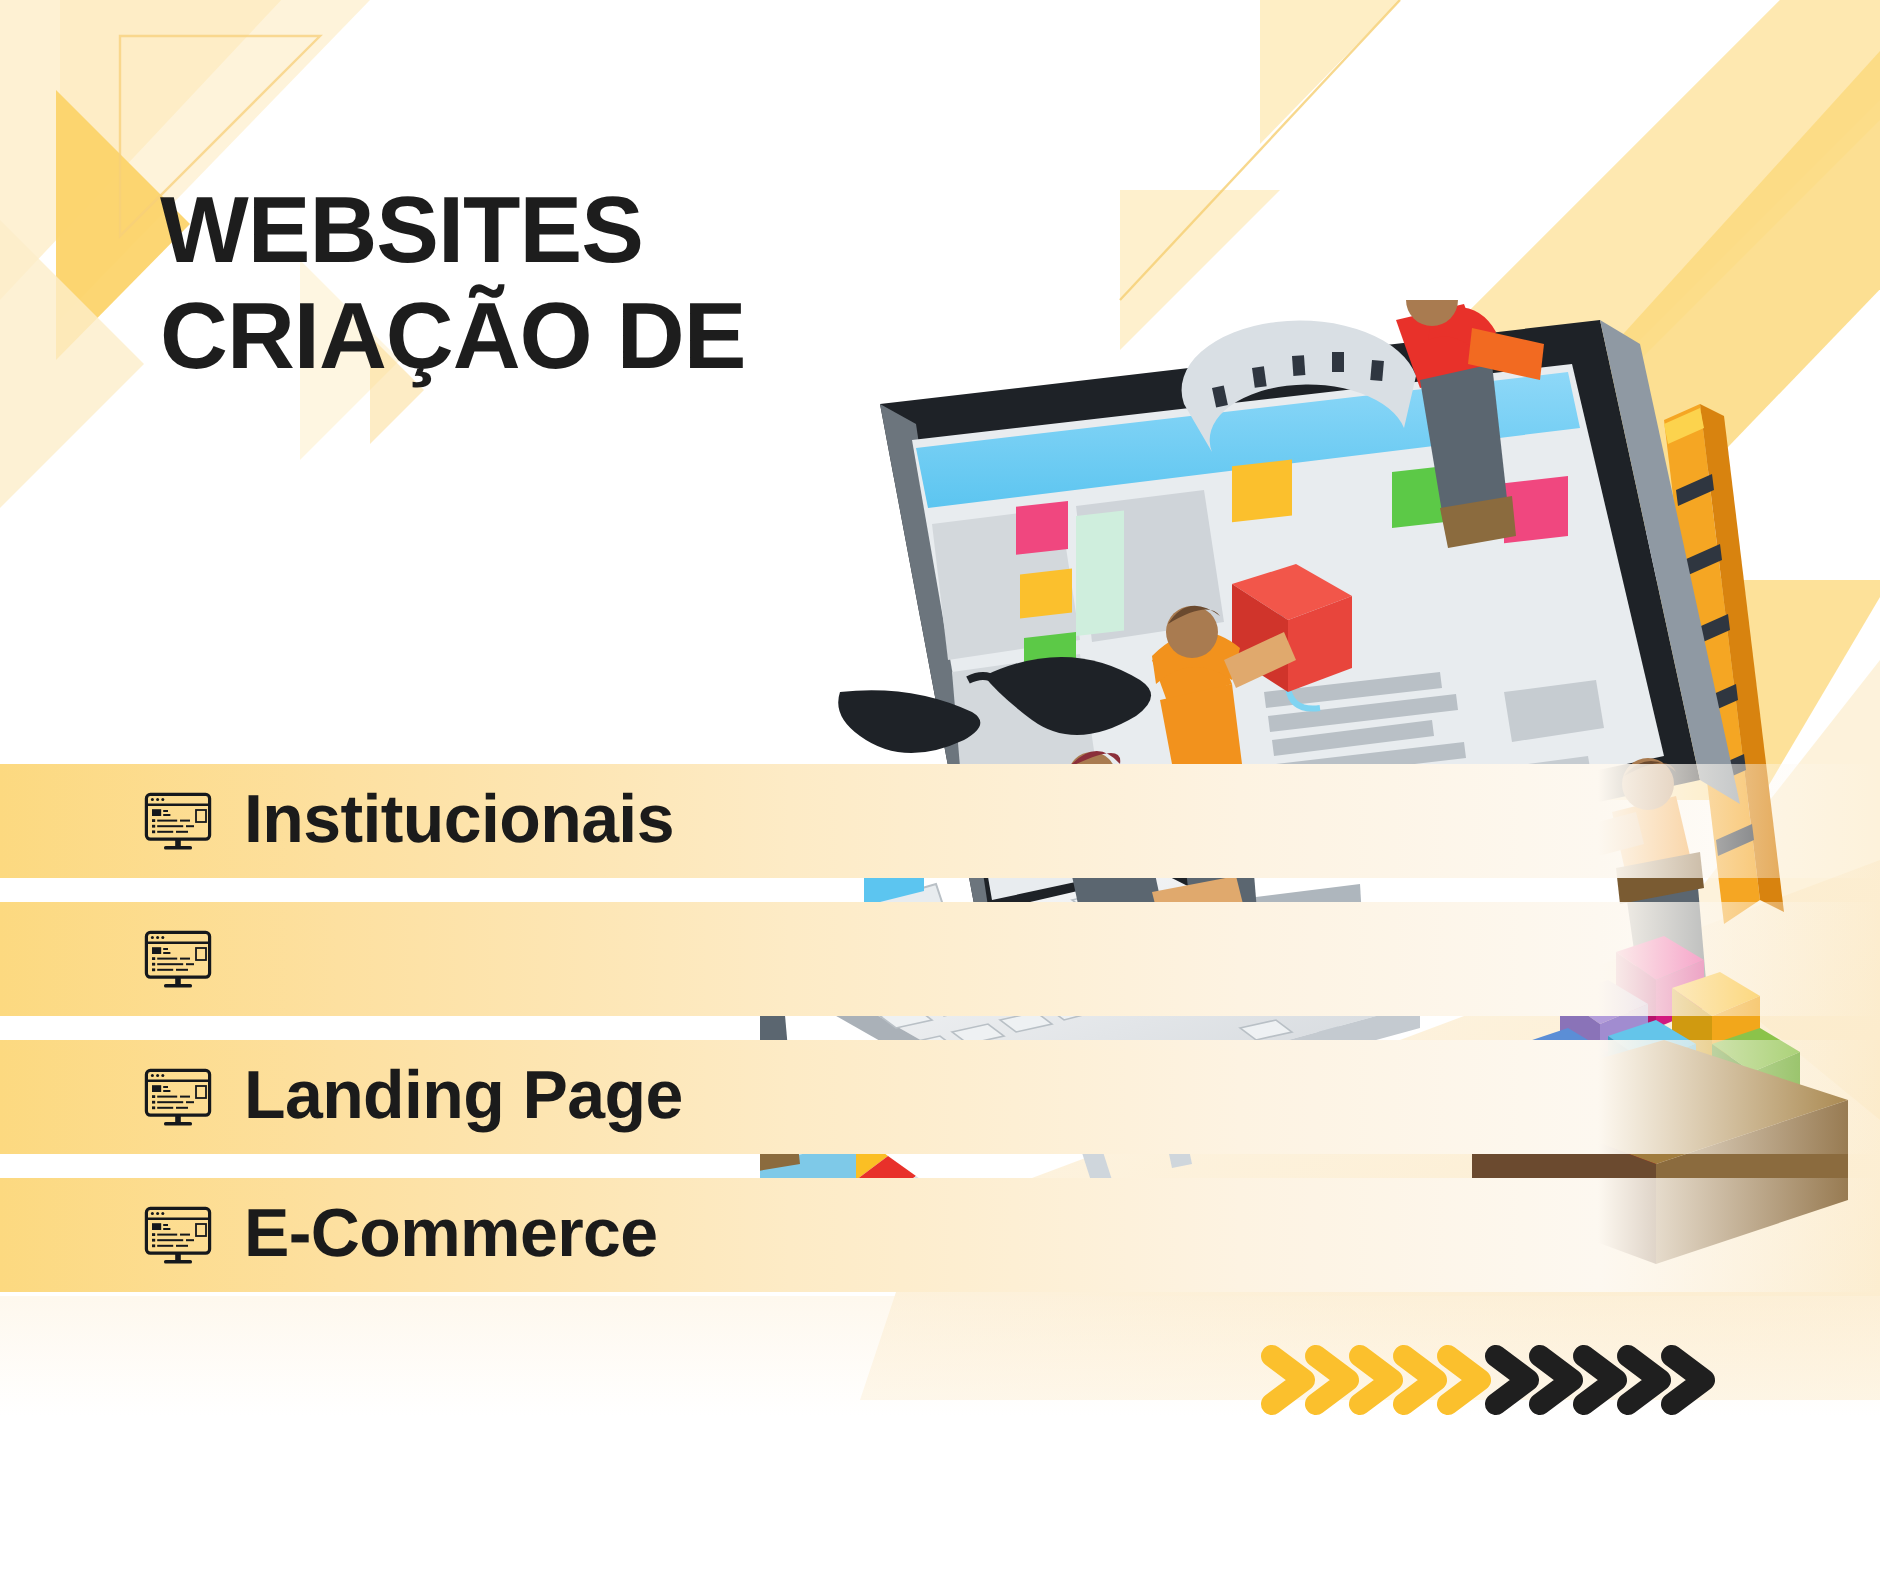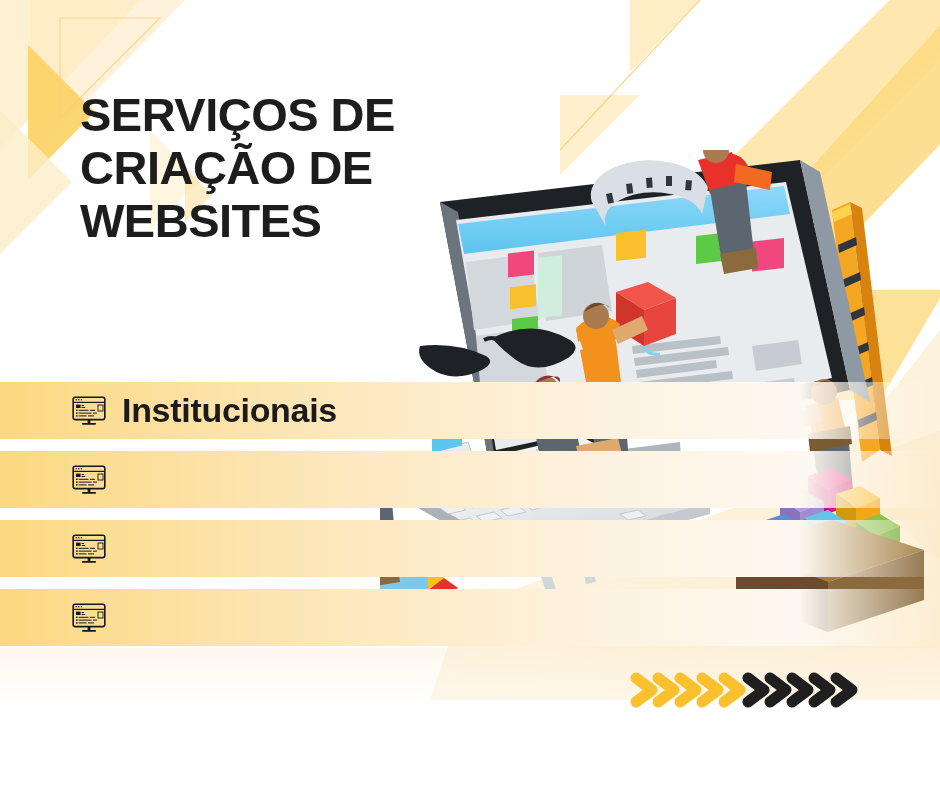--- a/index.html
+++ b/index.html
@@ -339,23 +339,22 @@
     </g>
 
     <g opacity="0.98">
       <polygon points="-180,152 -60,124 -10,150 -130,182" fill="#f2f5f7" stroke="#cfd6dc" stroke-width="1"></polygon>
       <polygon points="-170,158 -78,136 -42,154 -134,178" fill="#5cc5f0"></polygon>
       <polygon points="-164,166 -90,148 -64,162 -138,180" fill="#e8ecef"></polygon>
     </g>
   </svg>
 
   <h1 id="headline">
-    <span class="hl-line">SERVIÇOS DE</span>
+    <span class="hl-line">WEBSITES</span>
     <span class="hl-line">CRIAÇÃO DE</span>
-    <span class="hl-line">WEBSITES</span>
   </h1>
 
   <div id="features">
 
     <div class="feat-bar">
       <svg class="feat-icon" viewBox="0 0 34 30">
         <rect x="1.2" y="1.2" width="31.6" height="22.4" rx="2" fill="none" stroke="#15181c" stroke-width="1.6"></rect>
         <line x1="1.2" y1="6.4" x2="32.8" y2="6.4" stroke="#15181c" stroke-width="1.2"></line>
         <circle cx="4.2" cy="3.8" r="0.75" fill="#15181c"></circle>
           <circle cx="6.8" cy="3.8" r="0.75" fill="#15181c"></circle>
@@ -420,20 +419,21 @@
         <rect x="4" y="16.4" width="1.6" height="1.4" fill="#15181c"></rect>
           <rect x="6.6" y="16.6" width="13" height="1" fill="#15181c"></rect>
           <rect x="21" y="16.6" width="4" height="1" fill="#15181c"></rect>
         <rect x="4" y="19.2" width="1.6" height="1.4" fill="#15181c"></rect>
           <rect x="6.6" y="19.4" width="8" height="1" fill="#15181c"></rect>
           <rect x="16" y="19.4" width="6" height="1" fill="#15181c"></rect>
         <rect x="26" y="9" width="5" height="6" fill="none" stroke="#15181c" stroke-width="0.9"></rect>
         <rect x="15.6" y="23.6" width="2.8" height="3.4" fill="#15181c"></rect>
         <rect x="10" y="27" width="14" height="1.8" rx="0.8" fill="#15181c"></rect>
       </svg>
+      <span class="feat-label">Landing Page</span>
     </div>
 
     <div class="feat-bar">
       <svg class="feat-icon" viewBox="0 0 34 30">
         <rect x="1.2" y="1.2" width="31.6" height="22.4" rx="2" fill="none" stroke="#15181c" stroke-width="1.6"></rect>
         <line x1="1.2" y1="6.4" x2="32.8" y2="6.4" stroke="#15181c" stroke-width="1.2"></line>
         <circle cx="4.2" cy="3.8" r="0.75" fill="#15181c"></circle>
           <circle cx="6.8" cy="3.8" r="0.75" fill="#15181c"></circle>
           <circle cx="9.4" cy="3.8" r="0.75" fill="#15181c"></circle>
         <rect x="4" y="8.6" width="4.6" height="3.4" fill="#15181c"></rect>
@@ -445,20 +445,21 @@
         <rect x="4" y="16.4" width="1.6" height="1.4" fill="#15181c"></rect>
           <rect x="6.6" y="16.6" width="13" height="1" fill="#15181c"></rect>
           <rect x="21" y="16.6" width="4" height="1" fill="#15181c"></rect>
         <rect x="4" y="19.2" width="1.6" height="1.4" fill="#15181c"></rect>
           <rect x="6.6" y="19.4" width="8" height="1" fill="#15181c"></rect>
           <rect x="16" y="19.4" width="6" height="1" fill="#15181c"></rect>
         <rect x="26" y="9" width="5" height="6" fill="none" stroke="#15181c" stroke-width="0.9"></rect>
         <rect x="15.6" y="23.6" width="2.8" height="3.4" fill="#15181c"></rect>
         <rect x="10" y="27" width="14" height="1.8" rx="0.8" fill="#15181c"></rect>
       </svg>
+      <span class="feat-label">E-Commerce</span>
     </div>
   </div>
 
   <svg id="chevrons" viewBox="0 0 240 44" width="240" height="44">
     <g fill="none" stroke-width="11" stroke-linecap="round" stroke-linejoin="round">
       <g stroke="#fbc02d">
         <polyline points="8,10 24,22 8,34"></polyline>
         <polyline points="30,10 46,22 30,34"></polyline>
         <polyline points="52,10 68,22 52,34"></polyline>
         <polyline points="74,10 90,22 74,34"></polyline>

